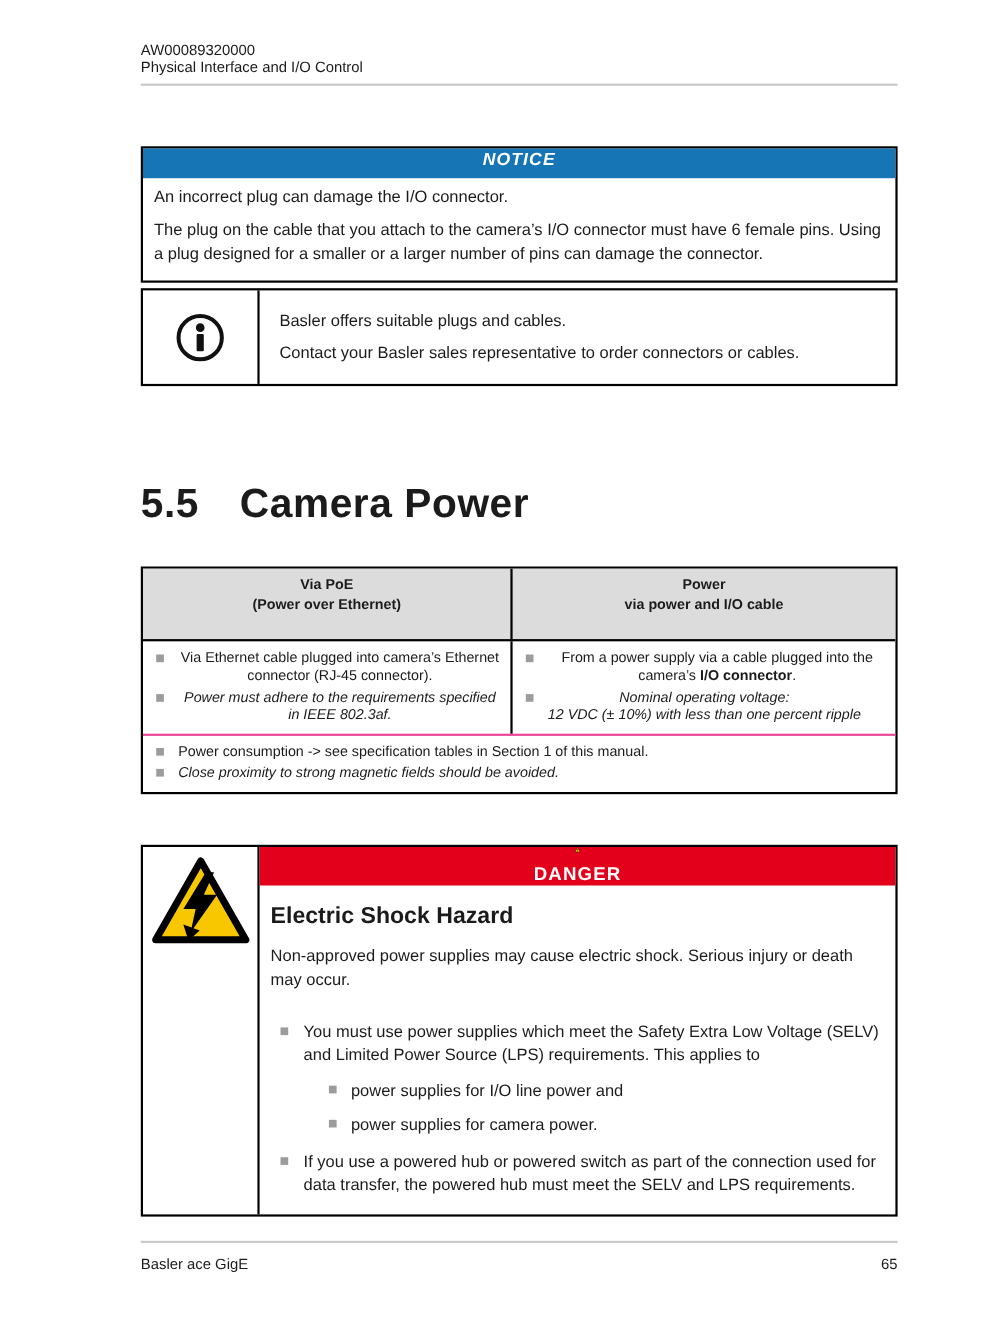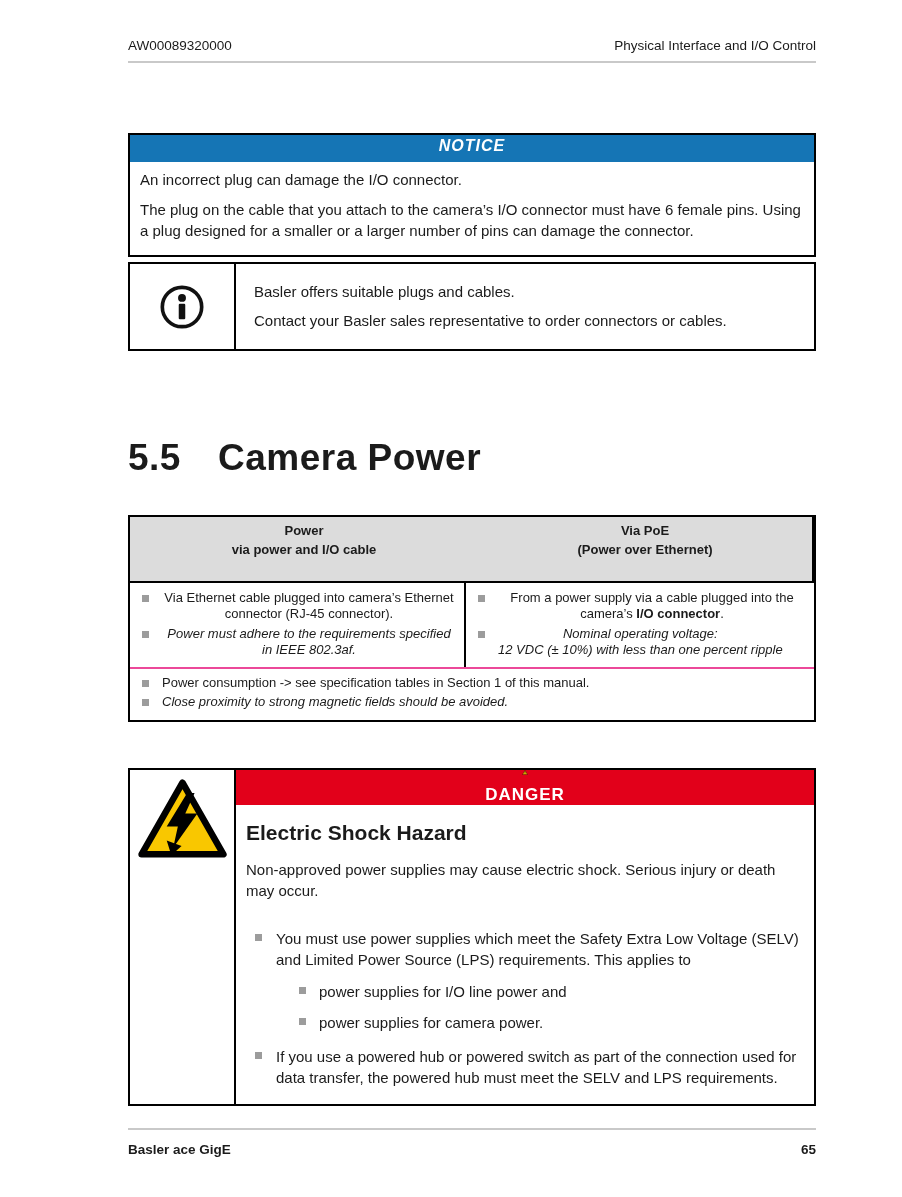--- a/index.html
+++ b/index.html
@@ -17,28 +17,28 @@
     overflow:hidden;
   }
 
   
   .doc-header {
     position:absolute; top:38px; left:128px; width:688px;
     display:flex; justify-content:space-between;
     font-size:13.5px;
     padding-bottom:8px;
     border-bottom:2px solid #c9c9c9;
+    flex-direction:column;
   }
   .doc-footer {
     position:absolute; top:1128px; left:128px; width:688px;
     border-top:2px solid #c9c9c9;
     padding-top:12px;
     display:flex; justify-content:space-between;
     font-size:13.5px;
-    font-weight:bold;
   }
 
   
   .notice-box {
     position:absolute; top:133px; left:128px; width:688px;
     border:2px solid #000;
     background:#fff;
   }
   .notice-bar {
     background:#1575b5;
@@ -159,27 +159,27 @@
     </div>
   </div>
 
   <div class="section-heading">
     <span class="sec-num">5.5</span>
     <span>Camera Power</span>
   </div>
 
   <div class="power-table">
     <div class="pt-header">
+      <div class="pt-cell pt-cell-left">
+        <div>Via PoE</div>
+        <div>(Power over Ethernet)</div>
+      </div>
       <div class="pt-cell pt-cell-right">
         <div>Power</div>
         <div>via power and I/O cable</div>
-      </div>
-      <div class="pt-cell pt-cell-left">
-        <div>Via PoE</div>
-        <div>(Power over Ethernet)</div>
       </div>
     </div>
     <div class="pt-body">
       <div class="pt-cell pt-cell-left">
         <ul class="sq-list">
           <li>
             <span class="sq"></span>
             <span>Via Ethernet cable plugged into camera’s Ethernet connector (RJ-45 connector).</span>
           </li>
           <li>

